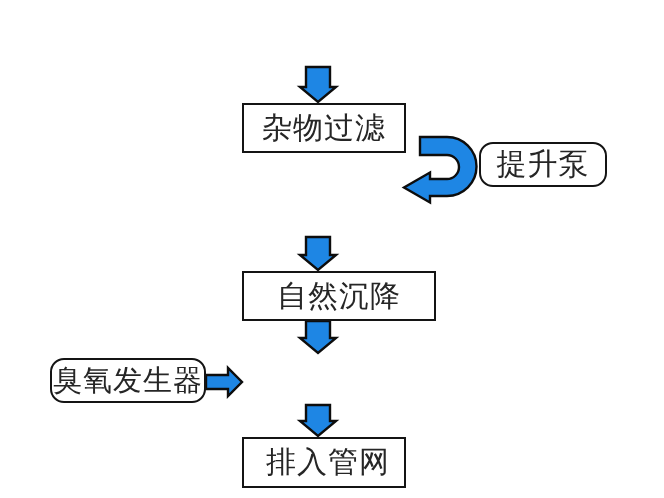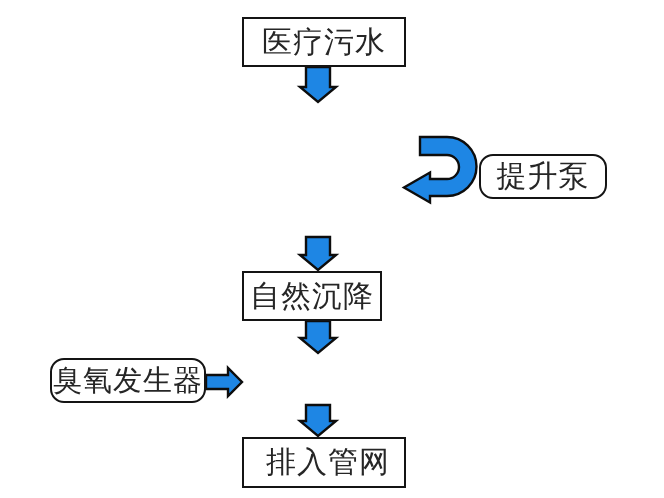--- a/index.html
+++ b/index.html
@@ -41,25 +41,25 @@
     letter-spacing: 1px;
   }
   .node.rounded {
     border-width: 2.5px;
     border-radius: 14px;
   }
   
   .n-box1 { left: 242px; top: 17px;  width: 164px; height: 50px; }
   .n-box2 { left: 242px; top: 103px; width: 164px; height: 50px; }
   .n-box3 { left: 242px; top: 186px; width: 164px; height: 51px; }
-  .n-box4 { left: 242px; top: 271px; width: 140px; height: 50px; }
+  .n-box4 { left: 242px; top: 271px; width: 194px; height: 50px; }
   .n-box5 { left: 242px; top: 354px; width: 164px; height: 51px; }
   .n-box6 { left: 242px; top: 437px; width: 164px; height: 51px; padding-left: 8px; }
   
-  .n-pump  { left: 479px; top: 142px; width: 128px; height: 45px; border-radius: 12px; margin-top: 12px; }
+  .n-pump  { left: 479px; top: 142px; width: 128px; height: 45px; border-radius: 12px; }
   .n-ozone { left: 50px;  top: 358px; width: 156px; height: 45px; border-radius: 15px; font-size: 29px; }
 </style>
 </head>
 <body>
 
 <div class="stage">
 
   <svg class="arrow-layer" viewBox="0 0 664 498" xmlns="http://www.w3.org/2000/svg">
 
     <path d="M306 67 L330 67 L330 87 L336 87 L318 102 L300 87 L306 87 Z" fill="#1e86e4"></path>
@@ -68,24 +68,24 @@
 
     <path d="M306 237 L330 237 L330 255 L336 255 L318 270 L300 255 L306 255 Z" fill="#1e86e4"></path>
 
     <path d="M306 321 L330 321 L330 338 L336 338 L318 353 L300 338 L306 338 Z" fill="#1e86e4"></path>
 
     <path d="M206 375 L228 375 L228 368 L242 382 L228 396 L228 389 L206 389 Z" fill="#1e86e4"></path>
 
     <path d="M306 405 L330 405 L330 421 L336 421 L318 436 L300 421 L306 421 Z" fill="#1e86e4"></path>
   </svg>
 
-  <div class="node n-box1">
-    <span>医疗污水</span>
+
+  <div class="node n-box2">
+    <span>杂物过滤</span>
   </div>
-
 
 
   <div class="node n-box4">
     <span>自然沉降</span>
   </div>
 
 
   <div class="node n-box6">
     <span>排入管网</span>
   </div>

